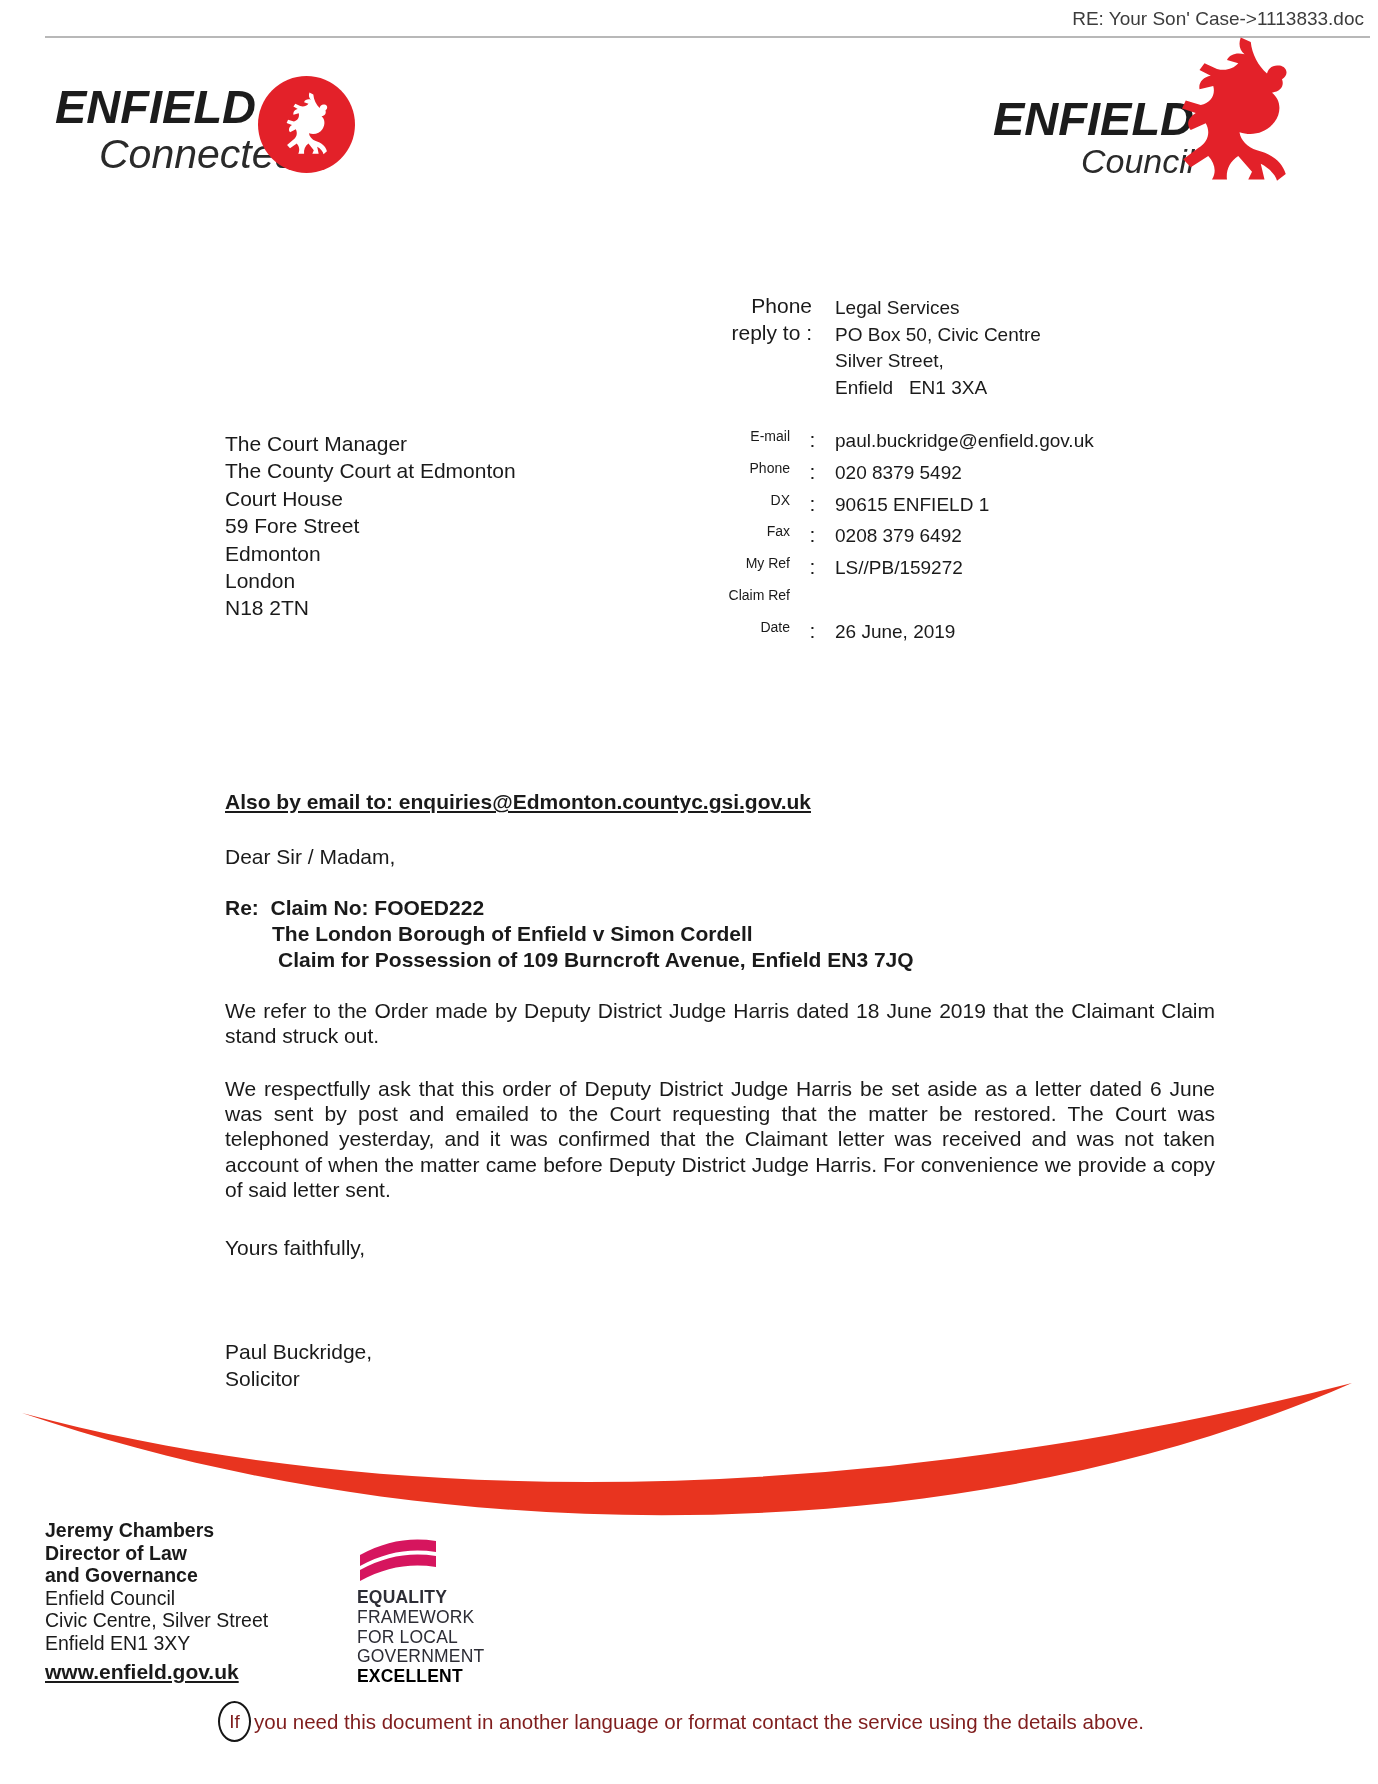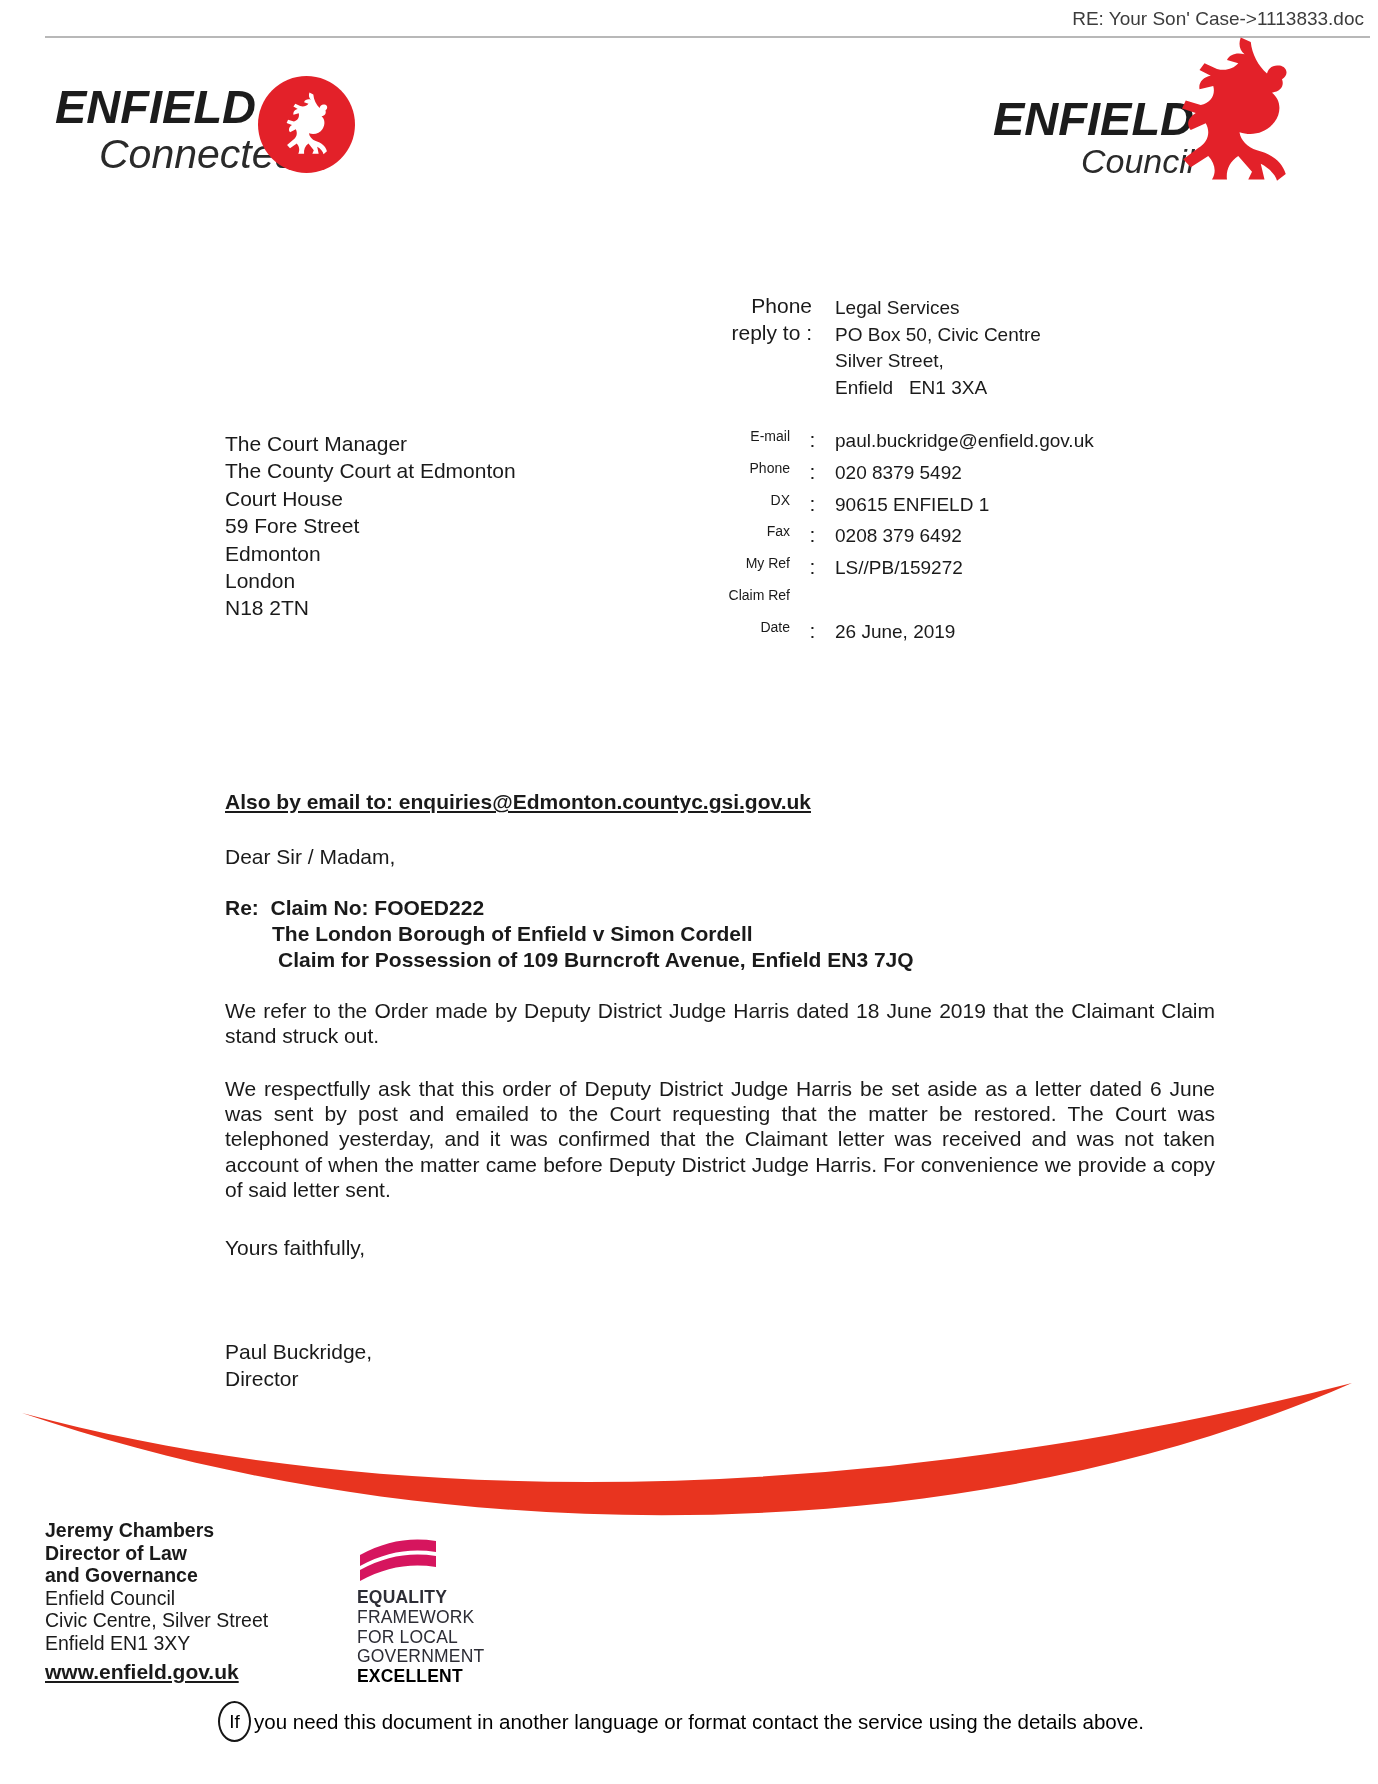--- a/index.html
+++ b/index.html
@@ -50,21 +50,21 @@
 
   
   #footer-contact{position:absolute;left:45px;top:1519px;font-size:19.5px;line-height:22.6px;}
   .bold{font-weight:bold;}
   #website{position:absolute;left:45px;top:1660px;font-size:21px;font-weight:bold;text-decoration:underline;}
   #equality{position:absolute;left:357px;top:1537px;}
   #equality svg{display:block;margin-bottom:7px;}
   .eq-line{font-size:17.5px;line-height:19.8px;color:#2d2d35;letter-spacing:.2px;}
   .eq-bold{font-weight:bold;}
   .eq-excellent{color:#000000;font-weight:bold;}
-  #notice{position:absolute;left:218px;top:1701px;font-size:20.5px;display:flex;align-items:center;color:#000000;}
+  #notice{position:absolute;left:218px;top:1701px;font-size:20.5px;display:flex;align-items:center;color:#7f1d1d;}
   #notice .circle{width:29px;height:37px;border:2px solid #161616;border-radius:50%;display:flex;
                   align-items:center;justify-content:center;margin-right:3px;flex:0 0 auto;font-size:19px;}
 </style>
 </head>
 <body>
 
 <div class="page">
 
   <svg width="0" height="0" style="position:absolute" aria-hidden="true">
     <defs>
@@ -161,21 +161,21 @@
     <div class="re-indent-2">Claim for Possession of 109 Burncroft Avenue, Enfield EN3 7JQ</div>
   </div>
 
   <div id="para1" class="para">We refer to the Order made by Deputy District Judge Harris dated 18 June 2019 that the Claimant Claim stand struck out.</div>
   <div id="para2" class="para">We respectfully ask that this order of Deputy District Judge Harris be set aside as a letter dated 6 June was sent by post and emailed to the Court requesting that the matter be restored. The Court was telephoned yesterday, and it was confirmed that the Claimant letter was received and was not taken account of when the matter came before Deputy District Judge Harris. For convenience we provide a copy of said letter sent.</div>
 
   <div id="closing">Yours faithfully,</div>
 
   <div id="signature">
     <div>Paul Buckridge,</div>
-    <div>Director</div>
+    <div>Solicitor</div>
   </div>
 
   <svg id="swoosh" width="1378" height="180" viewBox="0 0 1378 180">
     <path d="M22 38 C400 140 880 128 1352 8 C960 180 430 178 22 38 Z" fill="#e8341f"></path>
   </svg>
 
   <div id="footer-contact">
     <div class="bold">Jeremy Chambers</div>
     <div class="bold">Director of Law</div>
     <div class="bold">and Governance</div>

